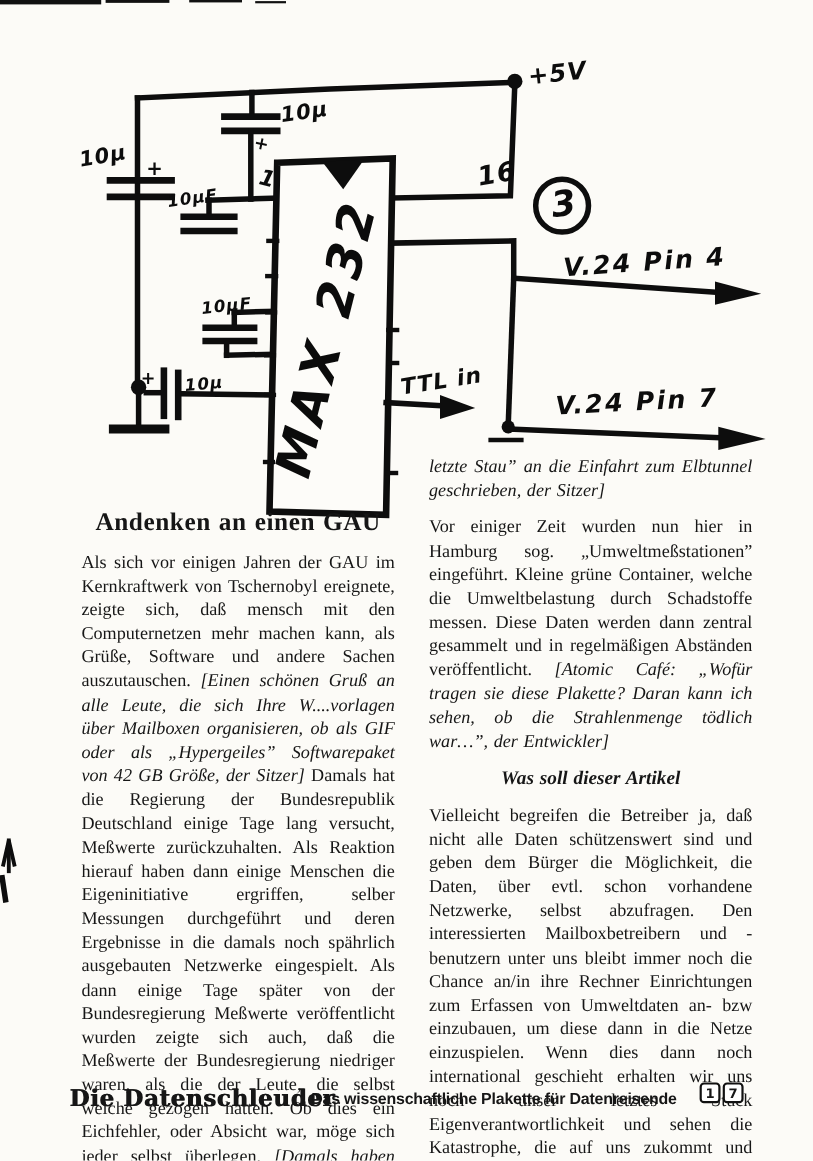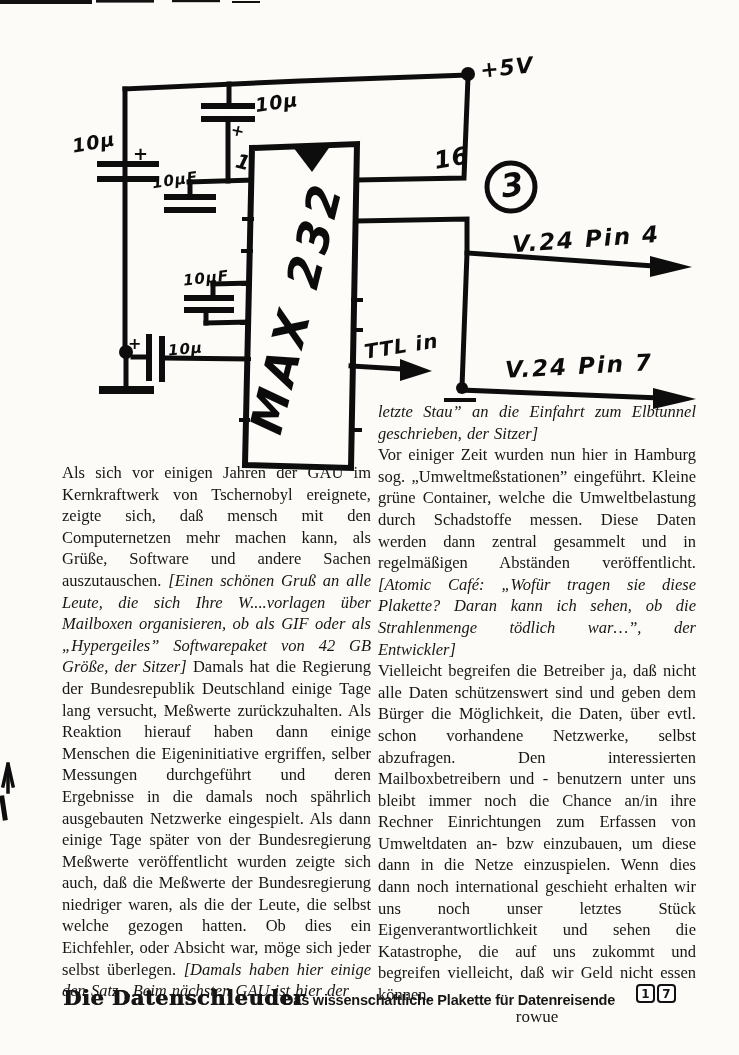--- a/index.html
+++ b/index.html
@@ -10,21 +10,21 @@
   }
   svg{position:absolute;left:0;top:0;pointer-events:none;}
   
   .hw{
     position:absolute;font-family:"DejaVu Sans",sans-serif;
     font-weight:bold;font-style:italic;color:#0c0c0c;white-space:nowrap;
     letter-spacing:1px;
   }
   
   .col{position:absolute;text-align:justify;font-size:16.5px;line-height:21.6px;word-spacing:1px;}
-  .col p{margin:0;}
+  .col p{margin:12px;}
   .it{font-style:italic;}
   .head-main{
     font-weight:bold;font-size:23px;letter-spacing:.5px;text-align:center;
     line-height:26px;margin:0 0 3px 0;
   }
   .head-sub{
     font-weight:bold;font-style:italic;font-size:17.5px;text-align:center;
     margin:1px 0 1px 0;line-height:22px;
   }
   .sig{text-align:center;font-size:17px;margin-top:0;}
@@ -164,26 +164,28 @@
 <div class="hw" style="left:236px;top:150px;font-size:20px;transform:rotate(14deg);">1</div>
 <div class="hw" style="left:434px;top:144px;font-size:24px;transform:rotate(-10deg);">16</div>
 <div class="hw" style="left:480px;top:55px;font-size:22px;transform:rotate(-6deg);">+5V</div>
 <div class="hw" style="left:501px;top:166px;font-size:32px;transform:rotate(-8deg);">3</div>
 <div class="hw" style="left:512px;top:226px;font-size:23px;transform:rotate(-4deg);letter-spacing:2px;">V.24 Pin 4</div>
 <div class="hw" style="left:505px;top:353px;font-size:23px;transform:rotate(-3deg);letter-spacing:2px;">V.24 Pin 7</div>
 <div class="hw" style="left:364px;top:334px;font-size:20px;transform:rotate(-9deg);">TTL in</div>
 <div class="chip-label">MAX 232</div>
 
 <div class="col" style="left:62px;top:462px;width:309px;">
+  <h1 class="head-main">Andenken an einen GAU</h1>
   <p><span>Als sich vor einigen Jahren der GAU im Kernkraftwerk von Tschernobyl ereignete, zeigte sich, daß mensch mit den Computernetzen mehr machen kann, als Grüße, Software und andere Sachen auszutauschen. </span><span class="it">[Einen schönen Gruß an alle Leute, die sich Ihre W....vorlagen über Mailboxen organisieren, ob als GIF oder als „Hypergeiles” Softwarepaket von 42 GB Größe, der Sitzer]</span><span> Damals hat die Regierung der Bundesrepublik Deutschland einige Tage lang versucht, Meßwerte zurückzuhalten. Als Reaktion hierauf haben dann einige Menschen die Eigeninitiative ergriffen, selber Messungen durchgeführt und deren Ergebnisse in die damals noch spährlich ausgebauten Netzwerke eingespielt. Als dann einige Tage später von der Bundesregierung Meßwerte veröffentlicht wurden zeigte sich auch, daß die Meßwerte der Bundesregierung niedriger waren, als die der Leute, die selbst welche gezogen hatten. Ob dies ein Eichfehler, oder Absicht war, möge sich jeder selbst überlegen. </span><span class="it">[Damals haben hier einige den Satz „Beim nächsten GAU ist hier der</span></p>
 </div>
 
 <div class="col" style="left:378px;top:401px;width:318px;">
   <p class="it">letzte Stau” an die Einfahrt zum Elbtunnel geschrieben, der Sitzer]</p>
   <p><span>Vor einiger Zeit wurden nun hier in Hamburg sog. „Umweltmeßstationen” eingeführt. Kleine grüne Container, welche die Umweltbelastung durch Schadstoffe messen. Diese Daten werden dann zentral gesammelt und in regelmäßigen Abständen veröffentlicht. </span><span class="it">[Atomic Café: „Wofür tragen sie diese Plakette? Daran kann ich sehen, ob die Strahlenmenge tödlich war…”, der Entwickler]</span></p>
+  <h2 class="head-sub">Was soll dieser Artikel</h2>
   <p>Vielleicht begreifen die Betreiber ja, daß nicht alle Daten schützenswert sind und geben dem Bürger die Möglichkeit, die Daten, über evtl. schon vorhandene Netzwerke, selbst abzufragen. Den interessierten Mailboxbetreibern und - benutzern unter uns bleibt immer noch die Chance an/in ihre Rechner Einrichtungen zum Erfassen von Umweltdaten an- bzw einzubauen, um diese dann in die Netze einzuspielen. Wenn dies dann noch international geschieht erhalten wir uns noch unser letztes Stück Eigenverantwortlichkeit und sehen die Katastrophe, die auf uns zukommt und begreifen vielleicht, daß wir Geld nicht essen können.</p>
   <p class="sig">rowue</p>
 </div>
 
 <div class="footer-brand">Die Datenschleuder</div>
 <div class="footer-tag">Das wissenschaftliche Plakette für Datenreisende</div>
 <div class="pagenum">
   <div class="box">1</div>
   <div class="box">7</div>
 </div>

